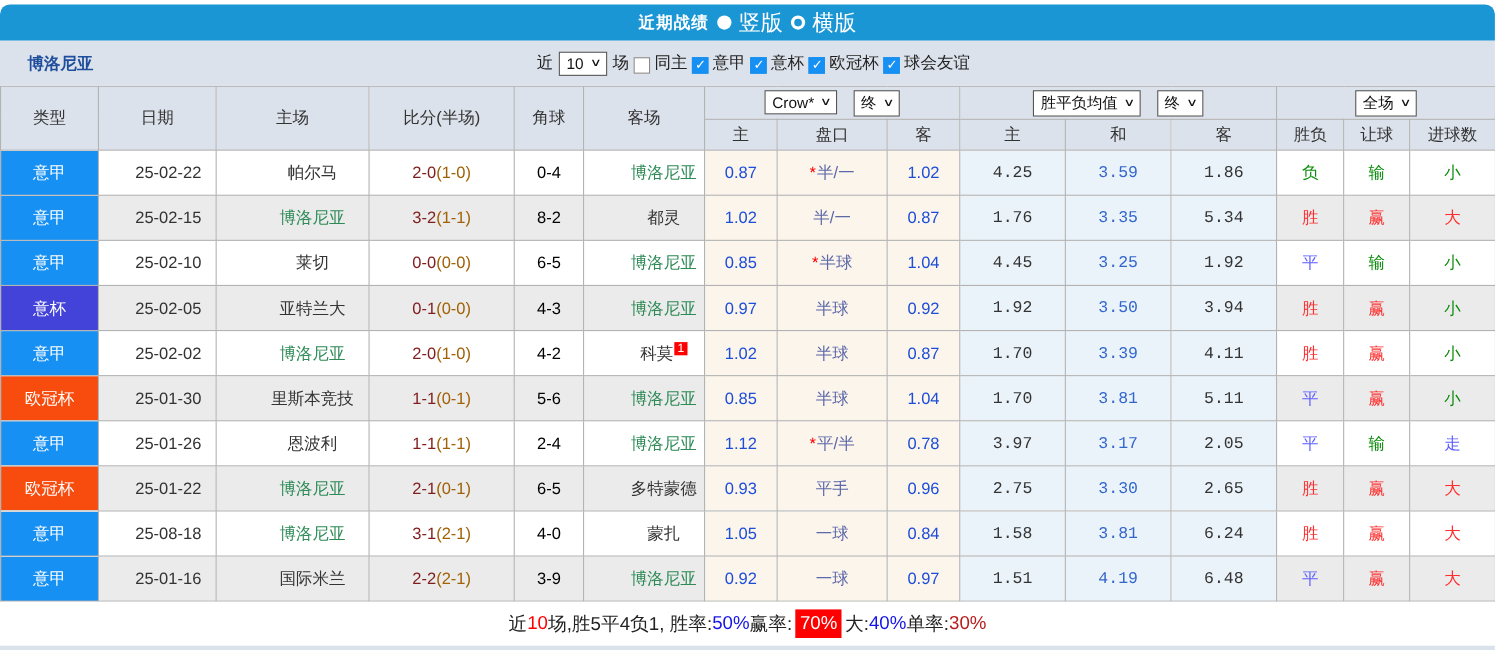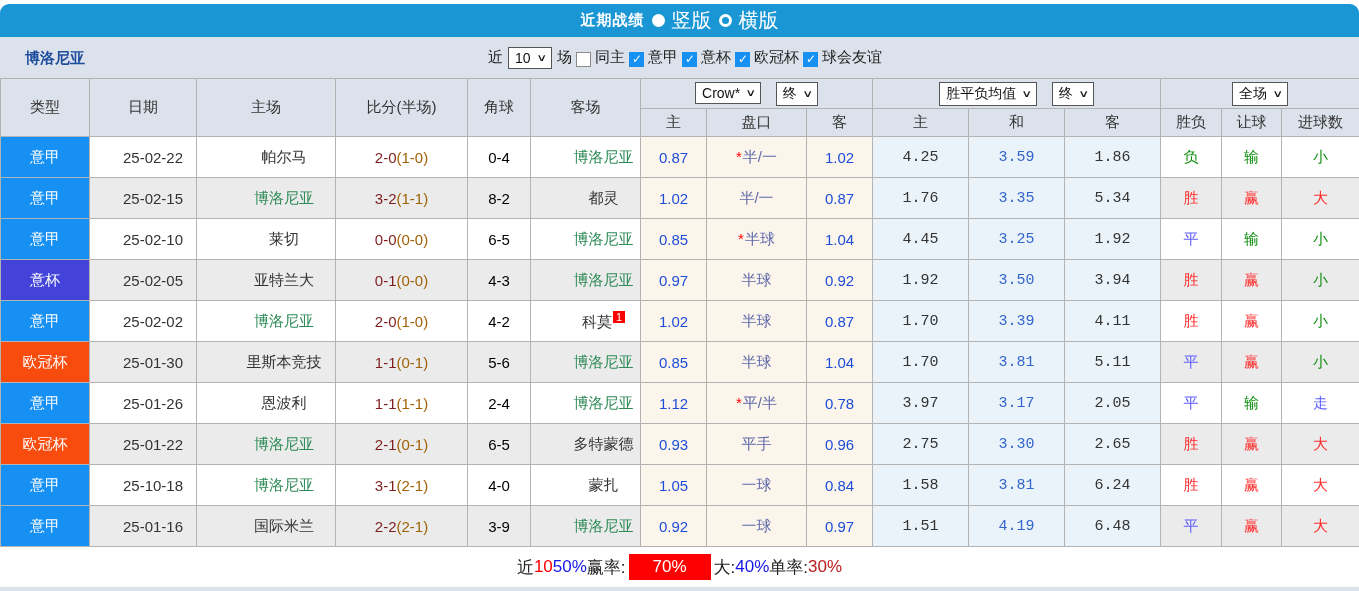--- a/index.html
+++ b/index.html
@@ -43,21 +43,21 @@
   td.mean{ background:#eaf3fa; color:#333;font-family:Liberation Mono, monospace; }
   td.mean.draw{ color:#3366cc; }
   td.team{ color:#333;padding-left:36px; } td.team.green{ color:#2e8b57; }
   td.date{ color:#333;padding-left:20px; }
   .ft{ color:#7f1d1d; } .ht{ color:#a16207; }
   .c-red{ color:#ff2d2d; } .c-green{ color:#0b8c0b; } .c-blue{ color:#5c5cff; }
   .sup-badge{ background:#f00; color:#fff; font-size:11px; padding:0 3px; margin-left:1px; }
   
   .footer{ height:40px; display:flex; align-items:center; justify-content:center;
            font-size:17px; color:#222; background:#fff; }
-  .footer .chip{ background:#f00; color:#fff; padding:3px 24px; margin:0 3px; }
+  .footer .chip{ background:#f00; color:#fff; padding:3px 4px; margin:0 3px; }
   .f-blue{ color:#1515e6; } .f-green{ color:#b91c1c; } .f-red{ color:#f00; }
   .bottomstrip{ height:7px; background:#dce2eb; }
 </style>
 </head>
 <body>
 
 <div class="topbar">
   <span class="title">近期战绩</span>
   <span class="radio-dot"></span>
   <span class="rlabel">竖版</span>
@@ -284,21 +284,21 @@
         <td class="odds">0.96</td>
         <td class="mean">2.75</td>
         <td class="mean draw">3.30</td>
         <td class="mean">2.65</td>
         <td class="res c-red">胜</td>
         <td class="res c-red">赢</td>
         <td class="res c-red">大</td>
       </tr>
       <tr>
         <td class="type" style="background: rgb(22, 144, 242);">意甲</td>
-        <td class="plain date">25-10-18</td>
+        <td class="plain date">25-08-18</td>
         <td class="plain team green">博洛尼亚</td>
         <td class="plain score"><span class="ft">3-1</span><span class="ht">(2-1)</span></td>
         <td class="plain corner">4-0</td>
         <td class="plain team">蒙扎</td>
         <td class="odds">1.05</td>
         <td class="odds handicap">一球</td>
         <td class="odds">0.84</td>
         <td class="mean">1.58</td>
         <td class="mean draw">3.81</td>
         <td class="mean">6.24</td>
@@ -322,20 +322,21 @@
         <td class="res c-blue">平</td>
         <td class="res c-red">赢</td>
         <td class="res c-red">大</td>
       </tr>
     </tbody>
 </table>
 
 <div class="footer" id="footer">
     <span class="">近</span>
     <span class="f-red">10</span>
+    <span class="">场,胜5平4负1, 胜率:</span>
     <span class="f-blue">50%</span>
     <span class=""> 赢率: </span>
     <span class="chip">70%</span>
     <span class=""> 大:</span>
     <span class="f-blue">40%</span>
     <span class=""> 单率:</span>
     <span class="f-green">30%</span>
   </div>
 <div class="bottomstrip"></div>
 

